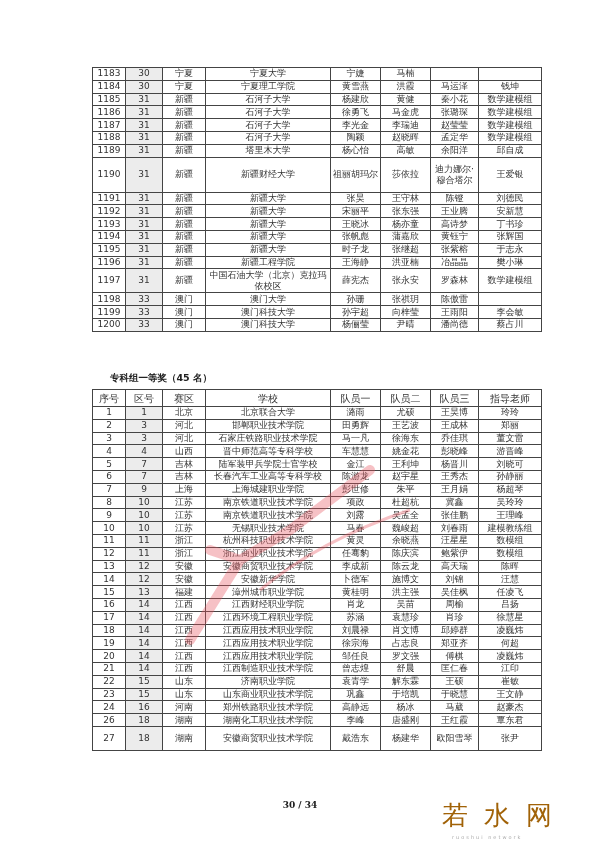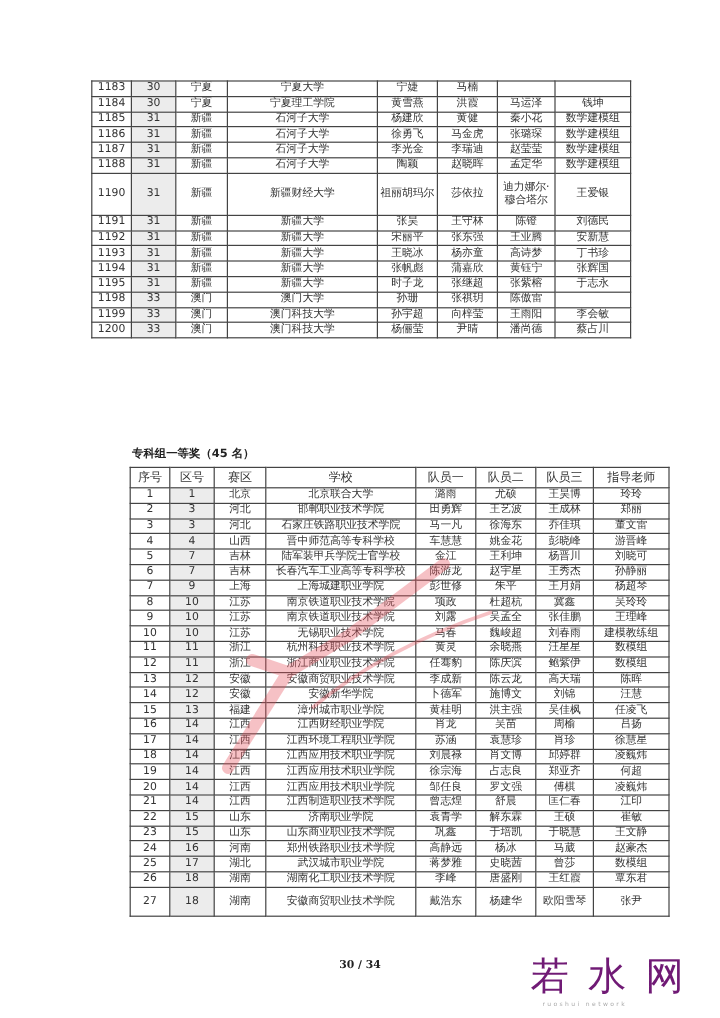--- a/index.html
+++ b/index.html
@@ -1,31 +1,31 @@
 <!DOCTYPE html>
 <html><head>
 <meta charset="utf-8">
 <style>
   html, body { margin: 0; padding: 0; background: #ffffff; }
   body { width: 600px; height: 848px; position: relative; overflow: hidden;
          font-family: "DejaVu Sans", "Liberation Sans", sans-serif; color: #222; }
   .page { position: absolute; left: 0; top: 0; width: 600px; height: 848px; }
-  table.grid { position: absolute; left: 76px; border-collapse: collapse; table-layout: fixed; width: 449px; }
+  table.grid { position: absolute; left: 92px; border-collapse: collapse; table-layout: fixed; width: 449px; }
   table.grid td, table.grid th { border: 1px solid #444; font-size: 9px; line-height: 11px;
         text-align: center; padding: 0 2px; font-weight: normal; color: #333; overflow: hidden; }
   table.grid td.zone { background: #ececec; }
   table.grid tr { height: 12.8px; }
   table.grid th { height: 16px; font-size: 10px; }
   #t1 { top: 67px; }
-  #t2 { top: 389px; margin-left: 32px; }
+  #t2 { top: 389px; }
   .section-title { position: absolute; left: 110px; top: 372px; font-size: 9.5px; font-weight: bold; color: #222; }
   .page-number { position: absolute; left: 0; width: 600px; top: 800px; text-align: center; font-size: 9px; font-weight: bold; color: #222; font-family: "DejaVu Serif", serif; }
   .watermark-stamp { position: absolute; left: 170px; top: 450px; width: 260px; height: 200px; pointer-events: none; opacity: 0.35; }
   .logo { position: absolute; left: 442px; top: 800px; width: 150px; height: 42px; }
-  .logo-text { font-size: 32px; letter-spacing: 16px; color: #701a75; font-family: Liberation Mono, monospace; line-height: 32px; }
+  .logo-text { font-size: 26px; letter-spacing: 16px; color: #a16207; font-family: Liberation Serif, serif; line-height: 32px; }
   .logo-sub { font-size: 5px; color: #aaa; letter-spacing: 2px; margin-top: 2px; padding-left: 10px; }
 </style>
 </head>
 <body>
 
 <div class="page">
 
   <table class="grid" id="t1">
     <colgroup>
       <col style="width:33px">
@@ -91,20 +91,30 @@
         <tr style="height: 12.8px; padding-left: 28px;">
           <td>1188</td>
           <td class="zone">31</td>
           <td>新疆</td>
           <td>石河子大学</td>
           <td>陶颖</td>
           <td>赵晓晖</td>
           <td>孟定华</td>
           <td>数学建模组</td>
         </tr>
+        <tr style="height: 12.8px;">
+          <td>1189</td>
+          <td class="zone">31</td>
+          <td>新疆</td>
+          <td>塔里木大学</td>
+          <td>杨心怡</td>
+          <td>高敏</td>
+          <td>余阳洋</td>
+          <td>邱自成</td>
+        </tr>
         <tr style="height: 35px;">
           <td>1190</td>
           <td class="zone">31</td>
           <td>新疆</td>
           <td>新疆财经大学</td>
           <td>祖丽胡玛尔</td>
           <td>莎依拉</td>
           <td>迪力娜尔·穆合塔尔</td>
           <td>王爱银</td>
         </tr>
@@ -150,20 +160,40 @@
         </tr>
         <tr style="height: 12.8px;">
           <td>1195</td>
           <td class="zone">31</td>
           <td>新疆</td>
           <td>新疆大学</td>
           <td>时子龙</td>
           <td>张继超</td>
           <td>张紫榕</td>
           <td>于志永</td>
+        </tr>
+        <tr style="height: 12.8px;">
+          <td>1196</td>
+          <td class="zone">31</td>
+          <td>新疆</td>
+          <td>新疆工程学院</td>
+          <td>王海静</td>
+          <td>洪亚楠</td>
+          <td>冶晶晶</td>
+          <td>樊小琳</td>
+        </tr>
+        <tr style="height: 24px;">
+          <td>1197</td>
+          <td class="zone">31</td>
+          <td>新疆</td>
+          <td>中国石油大学（北京）克拉玛依校区</td>
+          <td>薛宪杰</td>
+          <td>张永安</td>
+          <td>罗森林</td>
+          <td>数学建模组</td>
         </tr>
         <tr style="height: 12.8px;">
           <td>1198</td>
           <td class="zone">33</td>
           <td>澳门</td>
           <td>澳门大学</td>
           <td>孙珊</td>
           <td>张祺玥</td>
           <td>陈傲雷</td>
           <td></td>
@@ -451,30 +481,20 @@
           <td>24</td>
           <td class="zone">16</td>
           <td>河南</td>
           <td>郑州铁路职业技术学院</td>
           <td>高静远</td>
           <td>杨冰</td>
           <td>马葳</td>
           <td>赵豪杰</td>
         </tr>
         <tr style="height: 12.8px;">
-          <td>25</td>
-          <td class="zone">17</td>
-          <td>湖北</td>
-          <td>武汉城市职业学院</td>
-          <td>蒋梦雅</td>
-          <td>史晓茜</td>
-          <td>曾莎</td>
-          <td>数模组</td>
-        </tr>
-        <tr style="height: 12.8px;">
           <td>26</td>
           <td class="zone">18</td>
           <td>湖南</td>
           <td>湖南化工职业技术学院</td>
           <td>李峰</td>
           <td>唐盛刚</td>
           <td>王红霞</td>
           <td>覃东君</td>
         </tr>
         <tr style="height: 24px;">

